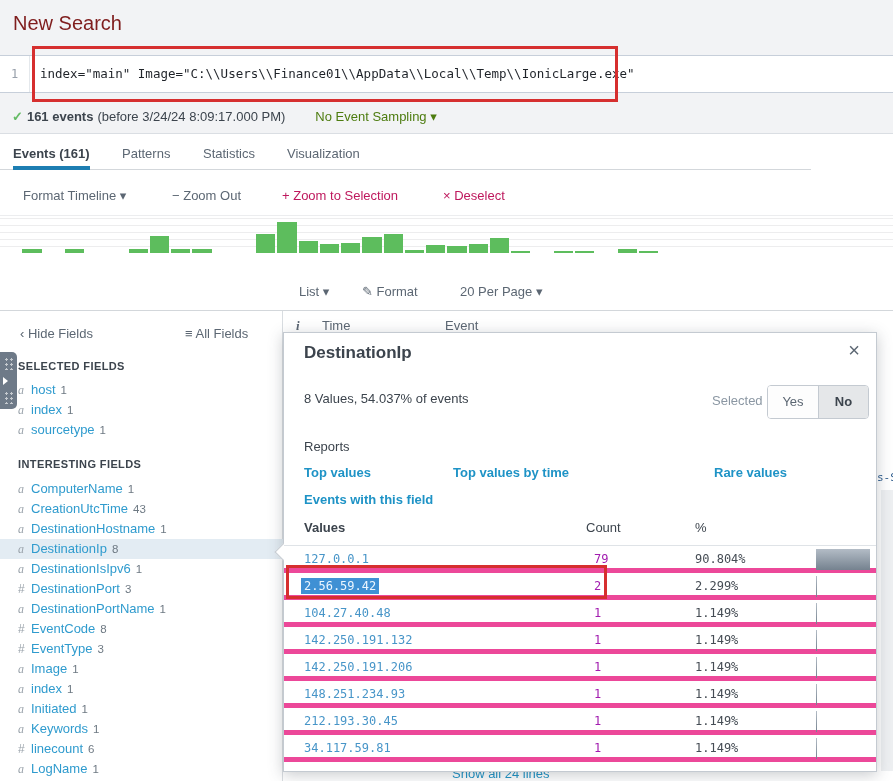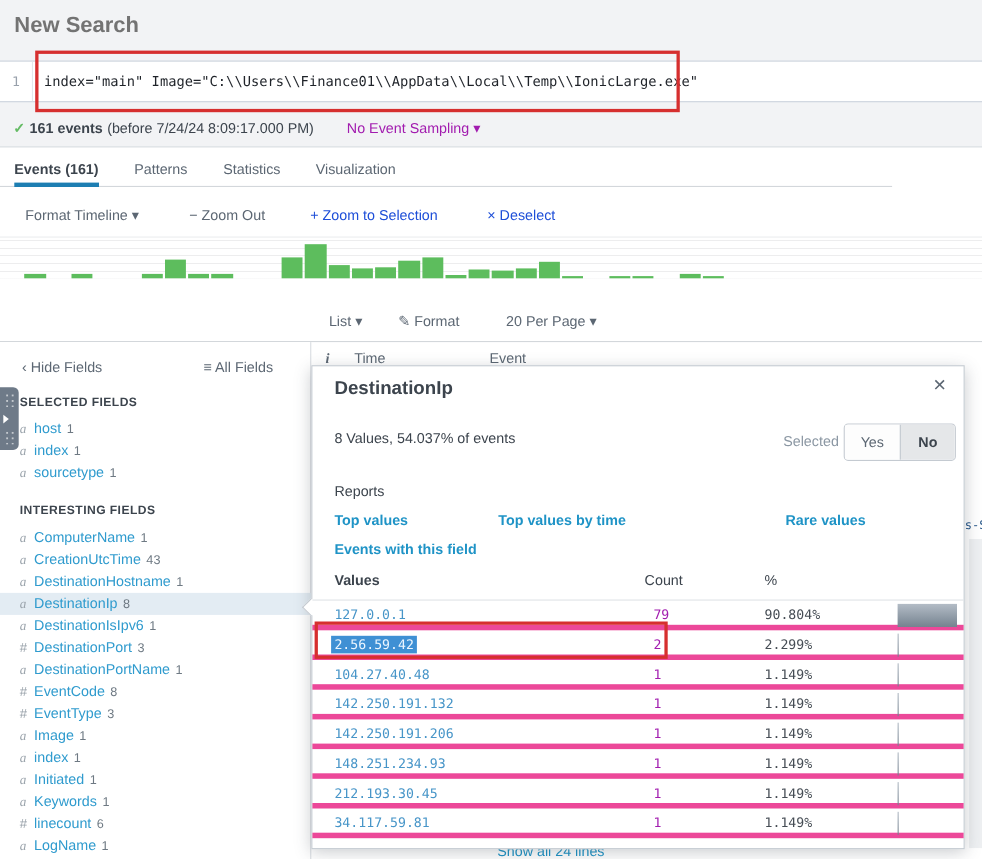--- a/index.html
+++ b/index.html
@@ -6,47 +6,47 @@
   html,body { background:#fff; }
   #screen {
     position:relative; width:893px; height:781px; overflow:hidden;
     font-family:"Liberation Sans", sans-serif; font-size:13px; color:#3c444d;
     background:#fff;
   }
 
   
   .header-band { position:absolute; left:0; top:0; width:893px; height:134px;
                  background:#f2f3f5; border-bottom:1px solid #dadee3; }
-  .page-title { position:absolute; left:13px; top:12px; font-size:20px; font-weight:700; color:#737373; }
+  .page-title { position:absolute; left:13px; top:12px; font-size:20px; font-weight:400; color:#7f1d1d; }
   .search-band { position:absolute; left:0; top:55px; width:893px; height:38px;
                  background:#fff; border-top:1px solid #c7cfda; border-bottom:1px solid #c7cfda; }
   .gutter { position:absolute; left:0; top:0; width:30px; height:36px; border-right:1px solid #e4e8ec;
             color:#98a0ab; font-family:"DejaVu Sans Mono", monospace; font-size:12px;
             line-height:36px; text-align:center; }
   .query { position:absolute; left:40px; top:0; height:36px; line-height:36px; white-space:nowrap;
            font-family:"DejaVu Sans Mono", monospace; font-size:12.5px; color:#1f2329; }
   .redbox { position:absolute; border:3px solid #d62f2f; z-index:60; pointer-events:none; }
   #redbox-query { left:32px; top:46px; width:586px; height:56px; }
   #redbox-value { left:286px; top:565px; width:321px; height:34px; }
 
   .events-line { position:absolute; left:12px; top:107px; height:20px; line-height:20px; white-space:nowrap; }
   .check { color:#65bb65; font-weight:bold; margin-right:4px; }
   .events-count { font-weight:bold; color:#3c444d; }
   .events-time { color:#3c444d; margin-left:4px; }
-  .sampling { color:#a21caf; margin-left:30px; cursor:pointer; }
+  .sampling { color:#4d7c0f; margin-left:30px; cursor:pointer; }
 
   
   .tabs { position:absolute; left:0; top:140px; width:811px; height:30px; border-bottom:1px solid #d3d7db; }
   .tab { position:absolute; top:4px; height:26px; line-height:20px; color:#5c6773; cursor:pointer; }
   .tab.active { color:#3c444d; font-weight:bold; border-bottom:4px solid #1d7eb2; }
 
   
   .tl-toolbar { position:absolute; left:0; top:171px; width:893px; height:45px; border-bottom:1px solid #ecedef; }
   .tl-btn { position:absolute; top:17px; color:#5c6773; cursor:pointer; white-space:nowrap; }
-  .tl-btn.disabled { color:#1d4ed8; cursor:default; }
+  .tl-btn.disabled { color:#be185d; cursor:default; }
 
   
   .timeline { position:absolute; left:0; top:218px; width:893px; height:35px;
               background-image:repeating-linear-gradient(to top, transparent 0 6px, #ededee 6px 7px); }
   .bar { position:absolute; bottom:0; background:#5dbd5d; }
 
   
   .paginator { position:absolute; left:0; top:284px; width:893px; height:22px; color:#5c6773; }
   .pag-item { position:absolute; top:0; cursor:pointer; white-space:nowrap; }
 
@@ -113,21 +113,21 @@
 
 <div id="screen">
 
   <div class="header-band">
     <div class="page-title">New Search</div>
     <div class="search-band">
       <div class="gutter">1</div>
       <div class="query">index="main" Image="C:\\Users\\Finance01\\AppData\\Local\\Temp\\IonicLarge.exe"</div>
     </div>
     <div class="events-line">
-      <span class="check">✓</span><span class="events-count">161 events</span><span class="events-time">(before 7/24/24 8:09:17.000 PM)</span><span class="sampling">No Event Sampling ▾</span>
+      <span class="check">✓</span><span class="events-count">161 events</span><span class="events-time">(before 3/24/24 8:09:17.000 PM)</span><span class="sampling">No Event Sampling ▾</span>
     </div>
   </div>
   <div class="redbox" id="redbox-query"></div>
 
   <div class="tabs">
     <span class="tab active" style="left:13px">Events (161)</span>
     <span class="tab" style="left:122px">Patterns</span>
     <span class="tab" style="left:203px">Statistics</span>
     <span class="tab" style="left:287px">Visualization</span>
   </div>

